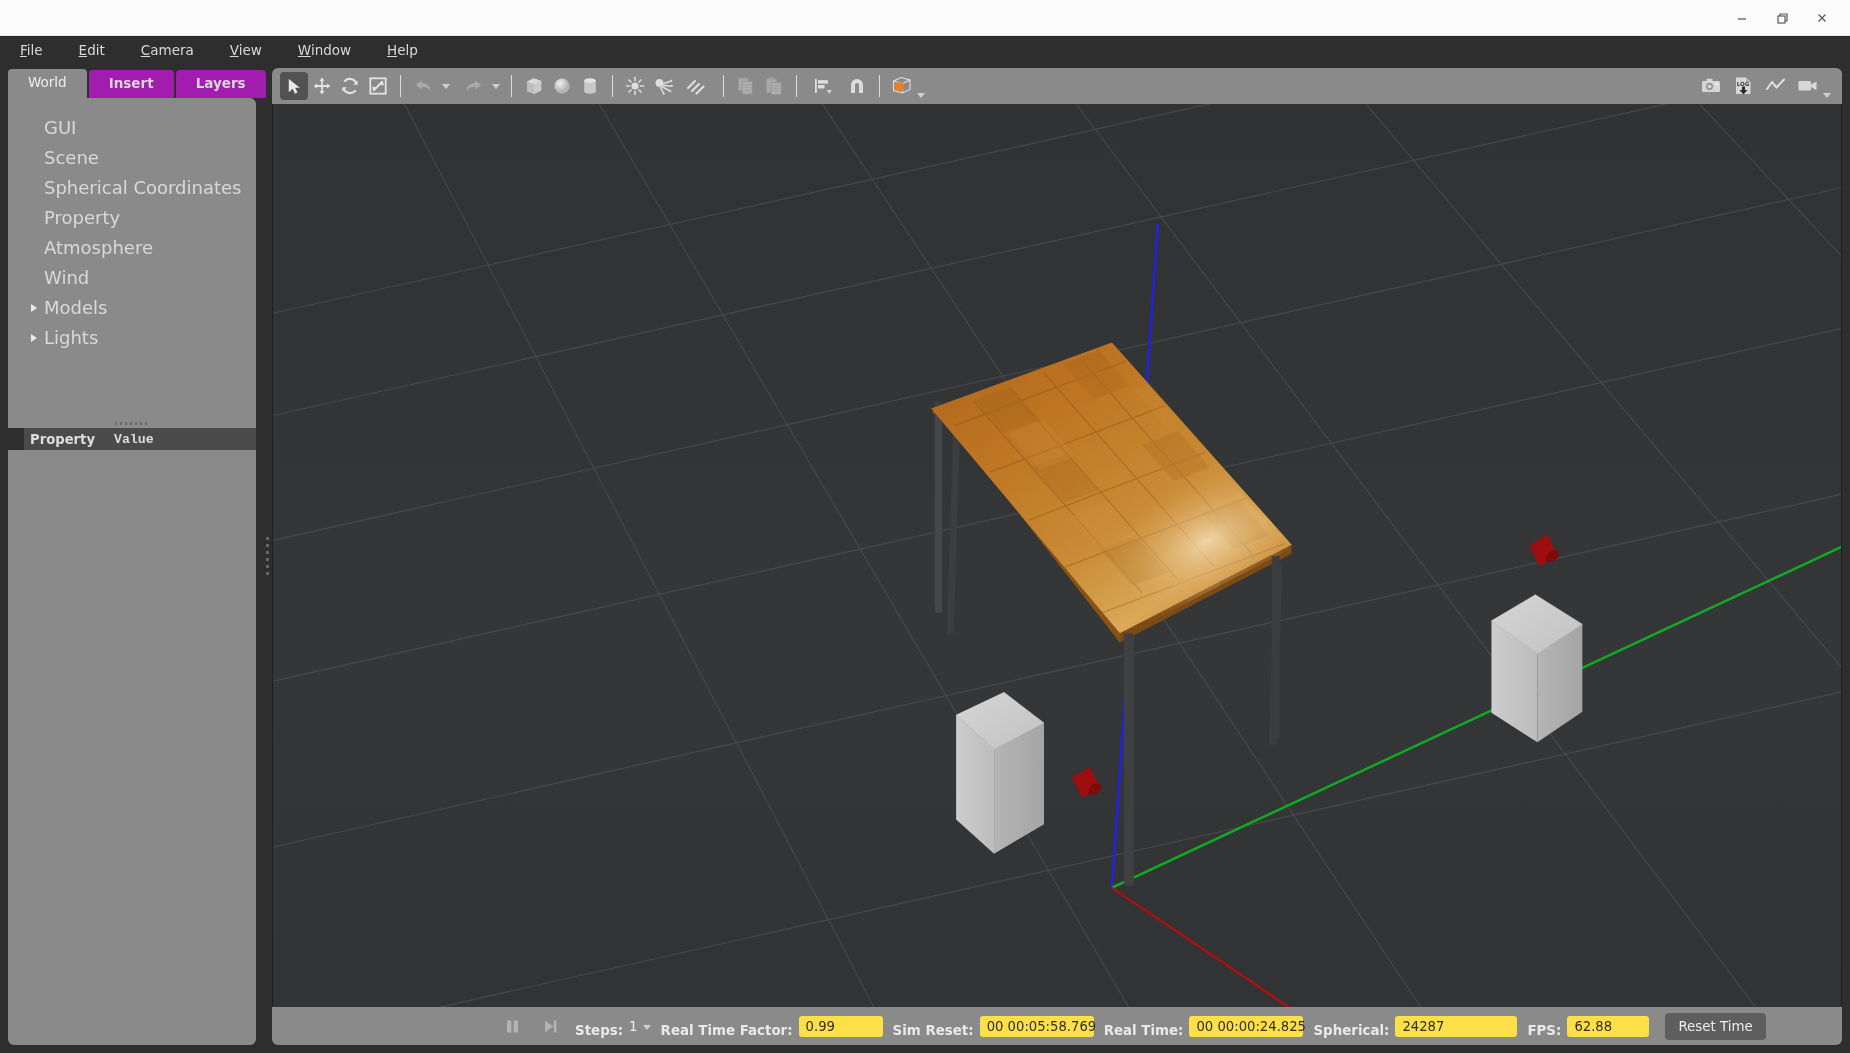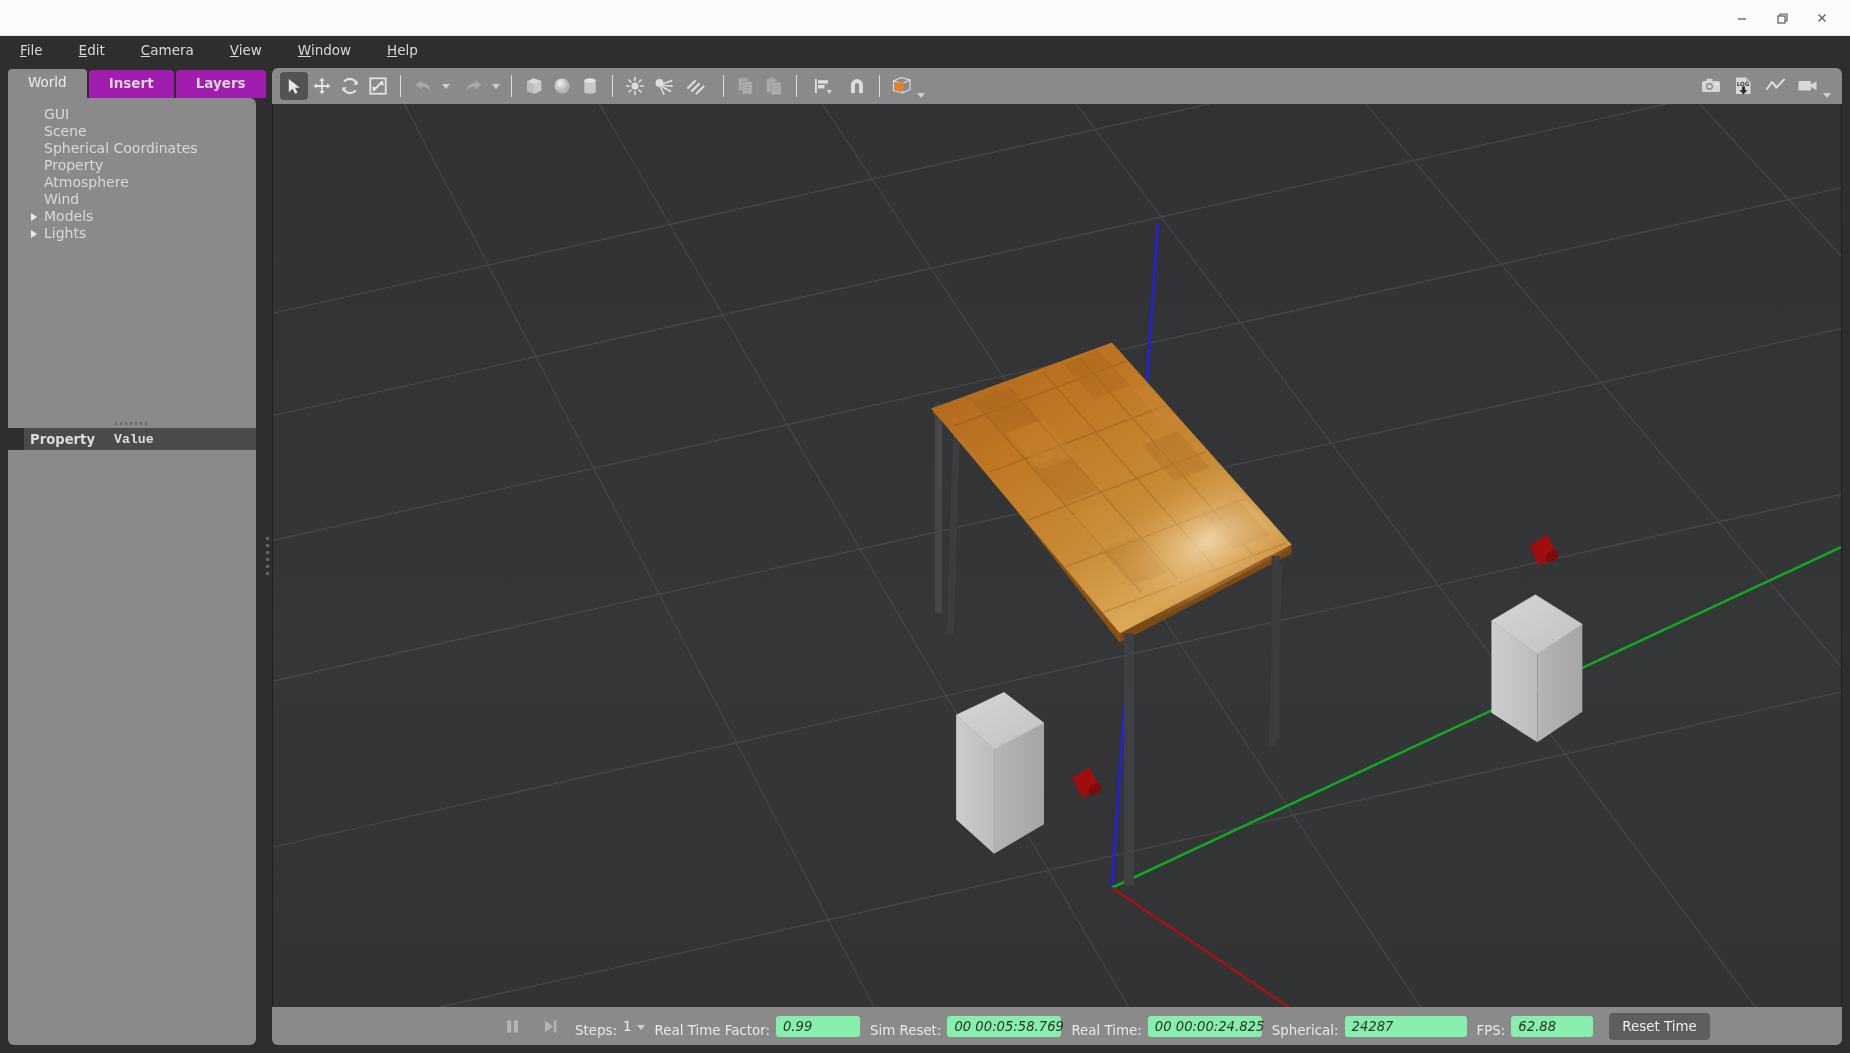--- a/index.html
+++ b/index.html
@@ -77,22 +77,22 @@
   .treebox {
     background: #8a8a8a;
     border-radius: 0 6px 0 0;
     flex: 0 0 auto;
     height: 320px;
     padding: 8px 4px 4px 4px;
     overflow: hidden;
   }
   .treeitem {
     display: flex; align-items: center;
-    height: 17px; font-size: 14px; color: #d9d9d9;
-    padding-left: 14px; cursor: default; line-height: 17px;
+    height: 17px; font-size: 18px; color: #d9d9d9;
+    padding-left: 14px; cursor: default; line-height: 17px; margin-top: 13px;
   }
   .tw { width: 16px; display: inline-flex; align-items: center; justify-content: center; flex: 0 0 16px; }
   .arrow {
     width: 0; height: 0;
     border-left: 6px solid #ebebeb;
     border-top: 4.5px solid transparent;
     border-bottom: 4.5px solid transparent;
   }
   .treelabel { padding-left: 2px; }
 
@@ -171,26 +171,26 @@
     border-radius: 0 0 6px 6px;
     display: flex; align-items: center;
     padding: 0 10px;
     font-size: 13.4px; color: #e9e9e9;
   }
   .sb-left { display: flex; align-items: center; gap: 0; margin-left: 215px; }
   .sbtn {
     width: 30px; height: 26px; display: flex; align-items: center; justify-content: center;
     cursor: pointer; border-radius: 3px; color: #b3b3b3;
   }
-  .sblabel { margin: 8px 6px 0 10px; color: #e9e9e9; white-space: nowrap; }
+  .sblabel { margin: 8px 6px 0 10px; color: #e9e9e9; white-space: nowrap; font-weight: bold; }
   .sbval {
-    background: #86efac; color: #3d3d3d;
+    background: #fde047; color: #3d3d3d;
     height: 21px; line-height: 21px;
     border-radius: 3px; padding: 0 7px;
-    font-size: 13.2px; white-space: nowrap; font-style: italic;
+    font-size: 13.2px; white-space: nowrap;
   }
   .sbval.num { color: #2f2f2f; }
   .stepsval { color: #ececec; margin-right: 2px; }
   .scaret {
     width: 0; height: 0;
     border-top: 5px solid #cfcfcf;
     border-left: 4px solid transparent;
     border-right: 4px solid transparent;
     margin-left: 3px; margin-top: 3px;
   }

